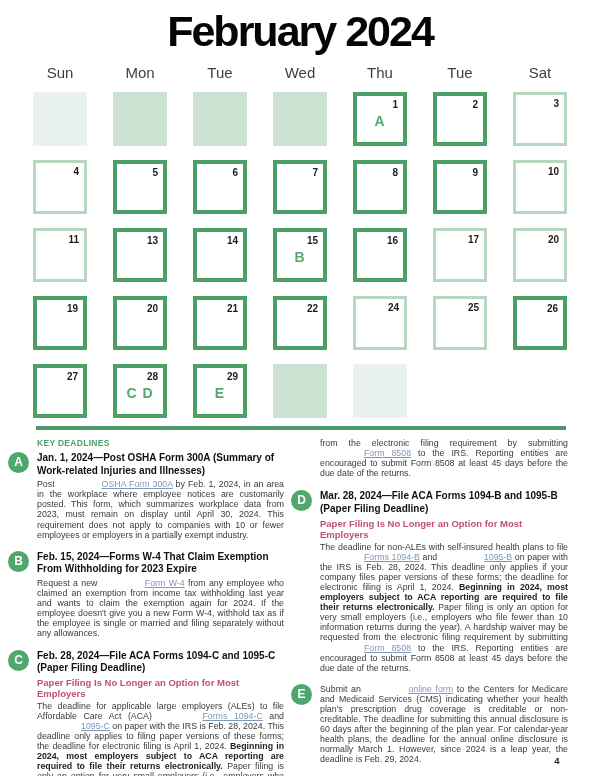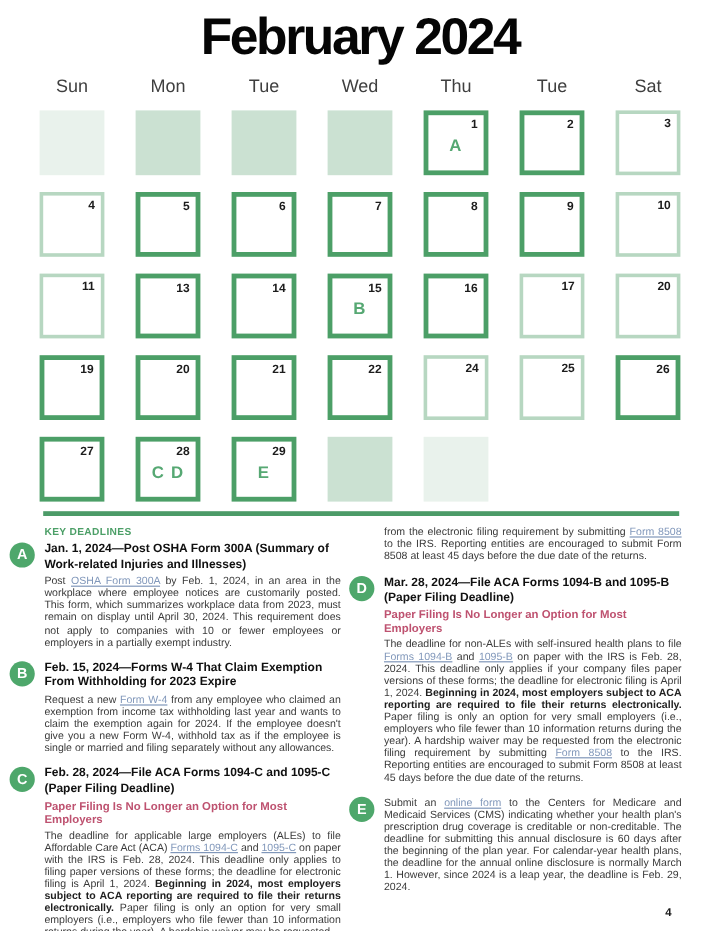--- a/index.html
+++ b/index.html
@@ -47,21 +47,21 @@
   }
   .item{display:flex;gap:8px;margin-bottom:11px;align-items:flex-start;}
   .badge{
     width:21px;height:21px;border-radius:50%;background:#4EA76B;flex:0 0 21px;
     color:#fff;font-weight:bold;font-size:12px;line-height:21px;text-align:center;
   }
   .itext{flex:1 1 auto;min-width:0;}
   .ititle{font-size:10px;font-weight:bold;line-height:12.6px;color:#101010;margin-bottom:2px;}
   .isub{font-size:9.5px;font-weight:bold;color:#BE5270;line-height:11.5px;margin-bottom:1px;}
   .ibody{font-size:8.8px;line-height:10.1px;color:#3a3a3a;text-align:justify;}
-  .ibody a{color:#8097BA;}
+  .ibody a{color:#8097BA;margin-left:44px;}
   .ibody b{color:#1f1f1f;}
   .cont{margin:0 0 12px 29px;}
   #page-num{
     position:absolute;top:755px;left:550px;width:14px;text-align:center;
     font-size:9.5px;font-weight:bold;color:#1c1c1c;
   }
 </style>
 </head>
 <body>
 

